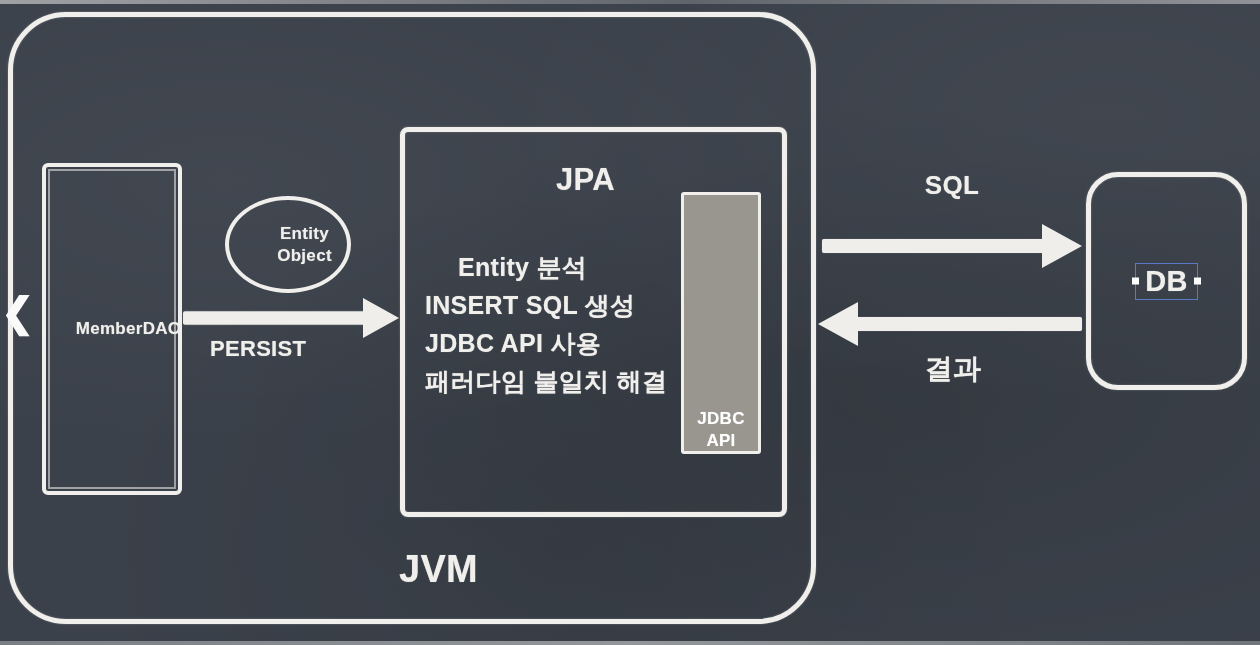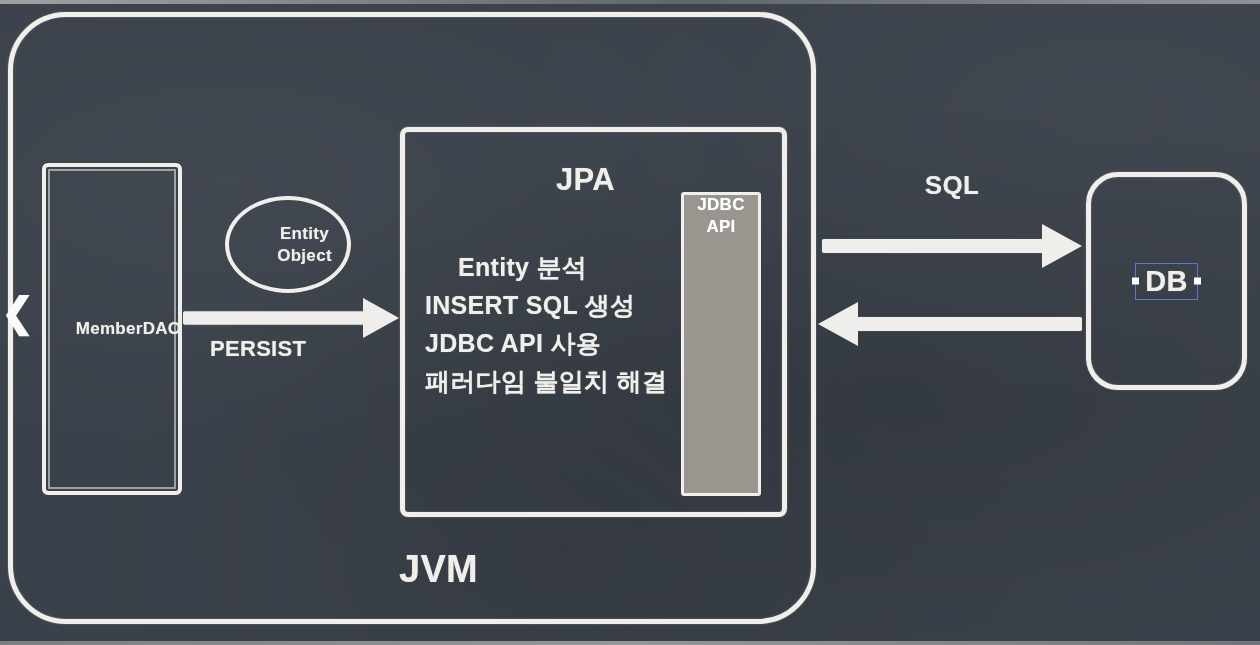--- a/index.html
+++ b/index.html
@@ -114,23 +114,23 @@
     box-shadow: 0 0 2px rgba(255,255,255,0.3), inset 0 0 2px rgba(255,255,255,0.3);
   }
   .jpa-title {
     position: absolute; left: 0; right: 16px; top: 30px;
     text-align: center; font-size: 31px;
   }
   .jpa-lines { position: absolute; left: 20px; top: 116px; }
   .jpa-line { font-size: 25px; line-height: 38px; white-space: nowrap; }
 
   .jdbc-box {
-    position: absolute; left: 276px; top: 60px; width: 80px; height: 304px;
+    position: absolute; left: 276px; top: 60px; width: 80px; height: 262px;
     background: #98968f; border: 3px solid #f0efec; border-radius: 3px;
-    display: flex; flex-direction: column; align-items: center; justify-content: flex-start;
+    display: flex; flex-direction: column; align-items: center; justify-content: flex-end;
     gap: 2px;
   }
   .jdbc-box span { font-size: 17px; line-height: 20px; color: #ffffff; }
 
   
   .insert-sql-label {
     position: absolute; left: 852px; top: 165px; width: 200px;
     text-align: center; font-size: 26px; line-height: 40px;
   }
   .result-label {
@@ -205,20 +205,21 @@
   </div>
   <div class="arrow top-arrow">
     <div class="shaft"></div>
     <div class="head"></div>
   </div>
 
   <div class="arrow bottom-arrow">
     <div class="head"></div>
     <div class="shaft"></div>
   </div>
+  <div class="result-label chalk-text">결과</div>
 
   <div class="db-box">
     <div class="db-selection">
       <span class="sel-handle left"></span>
       <span class="db-label chalk-text">DB</span>
       <span class="sel-handle right"></span>
     </div>
   </div>
 
 </div>

